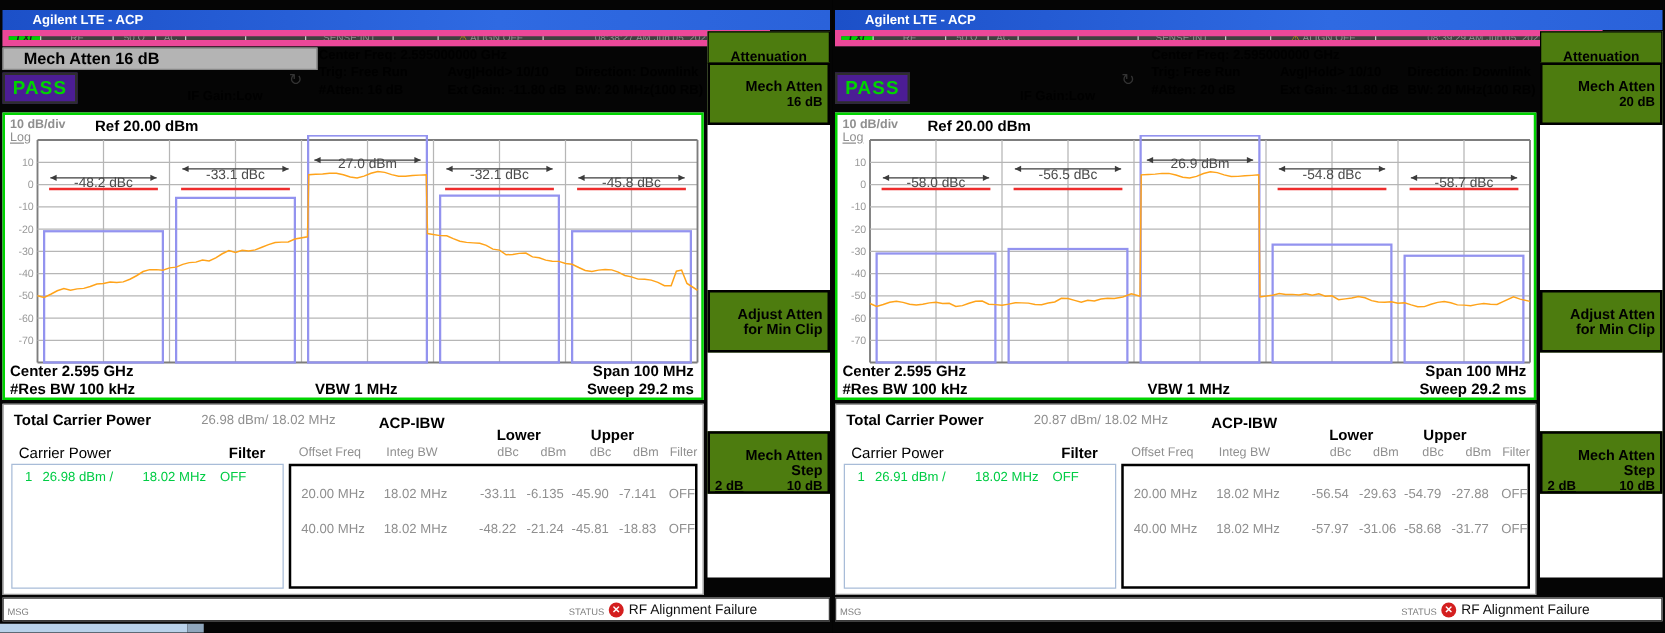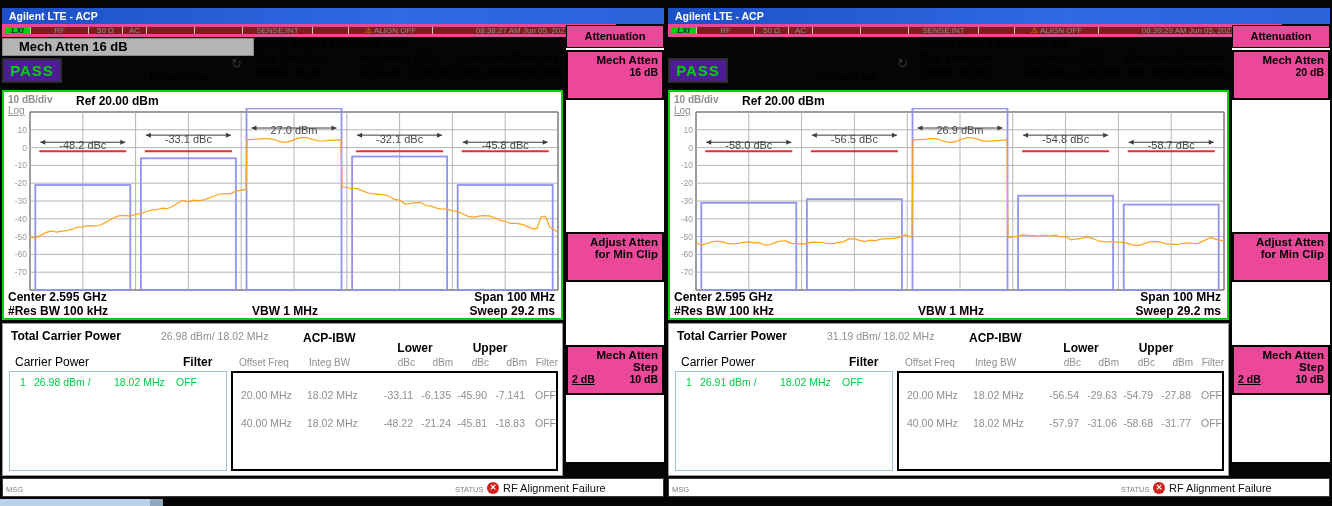--- a/index.html
+++ b/index.html
@@ -2,23 +2,23 @@
 <html><head>
 <meta charset="utf-8">
 <style>
 *{box-sizing:border-box;margin:0;padding:0}
 html,body{width:1332px;height:506px;background:#000;overflow:hidden;
   font-family:"Liberation Sans",sans-serif}
 .panel{position:absolute;top:0;width:666px;height:506px;background:#050505;overflow:hidden}
 .p0{left:0}.p1{left:666px}
 .titlebar{position:absolute;left:2px;top:8px;width:662px;height:16px;
   background:linear-gradient(90deg,#1c50c8,#2f6ae2 60%,#2a62da);color:#fff;
-  font-size:10.5px;font-weight:bold;line-height:16px;padding-left:7px}
+  font-size:10.5px;font-weight:bold;line-height:16px;padding-left:24px}
 .sstrip{position:absolute;left:2px;top:24px;width:614px;height:13px;display:flex;
-  background:#7f1d1d;border:3px solid #ec4899}
+  background:#404040;border:5px solid #ec4899}
 .scell{font-size:8px;color:#8f8f8f;border-right:1px solid #c6c6c6;display:flex;
   align-items:center;justify-content:center;height:100%;white-space:nowrap;overflow:hidden}
 .lxi{background:#00cf00;color:#1a1a1a;font-weight:bold;font-style:italic}
 .s-lxi{width:26px}.s-rf{width:58px}.s-z{width:34px}.s-ac{width:24px}.s-e1{width:48px}
 .s-e2{width:48px}.s-sense{width:70px}.s-e3{width:36px}.s-align{width:84px}.s-time{flex:1}
 .warn-ic{color:#d8a800;font-size:8px;margin-right:2px}
 .banner{position:absolute;left:2px;top:38px;width:252px;height:18px;background:#b4b4b4;
   border:1px solid #8a8a8a;color:#000;font-size:13px;font-weight:bold;line-height:16px;padding-left:16px}
 .pass{position:absolute;left:2px;top:58px;width:60px;height:25px;background:#4c1d95;
   border:2px solid #2e2e2e;color:#00d400;font-size:15px;font-weight:bold;text-align:center;
@@ -59,21 +59,21 @@
 .orow{display:grid;grid-template-columns:66px 76px 38px 38px 36px 38px 31px;
   font-size:10.5px;color:#8f8f8f;margin-top:16px}
 .sbar{position:absolute;left:2px;top:478px;width:662px;height:19px;background:#fff;
   border:1px solid #3a3a3a}
 .msg{position:absolute;left:3px;top:6px;font-size:7.5px;color:#7f7f7f}
 .stat{position:absolute;left:452px;top:6px;font-size:7.5px;color:#7f7f7f}
 .sicon{position:absolute;left:484px;top:3px;width:12px;height:12px;background:#d41f1f;
   border-radius:50%;color:#fff;font-size:8px;line-height:12px;text-align:center;font-weight:bold}
 .salert{position:absolute;left:500px;top:3px;font-size:11px;color:#111}
 .skcol{position:absolute;left:566px;top:25px;width:98px;height:437px;background:#fff}
-.sk{position:absolute;left:0;width:98px;border:2px solid #000;background:#ec4899;padding:2px 4px}
+.sk{position:absolute;left:0;width:98px;border:2px solid #000;background:#4d7c0f;padding:12px 4px}
 .sk-menu{top:0;height:23px;font-size:11px;font-weight:bold;text-align:center;line-height:17px;border-width:1.5px}
 .sk1{top:25px;height:50px}.sk2{top:207px;height:50px}.sk3{top:320px;height:50px}
 .sk-label{font-size:11.5px;font-weight:bold;text-align:right}
 .sk-value{font-size:10.5px;font-weight:bold;text-align:right}
 .sk3-row{display:flex;justify-content:space-between;font-size:10.5px;font-weight:bold}
 .underl{text-decoration:underline}
 .artifact{position:absolute;left:0;top:499px;width:150px;height:7px;background:#b9d2ea}
 .artifact2{position:absolute;left:150px;top:499px;width:13px;height:7px;background:#8fa6bc}
 
 .gl{stroke:#b6b6b6;stroke-width:1}
@@ -363,21 +363,21 @@
       </svg>
     <div class="fl f-center">Center  2.595 GHz</div>
     <div class="fl f-span">Span 100 MHz</div>
     <div class="fl f-rbw">#Res BW  100 kHz</div>
     <div class="fl f-vbw">VBW  1 MHz</div>
     <div class="fl f-sweep">Sweep  29.2 ms</div>
   </div>
 
   <div class="res">
     <div class="tcp-l">Total Carrier Power</div>
-    <div class="tcp-v">31.19 dBm/ 18.02 MHz</div>
+    <div class="tcp-v">20.87 dBm/ 18.02 MHz</div>
     <div class="acpibw">ACP-IBW</div>
     <div class="cp-h">Carrier Power</div>
     <div class="flt-h">Filter</div>
     <div class="cbox">
       <div class="crow">
         <span>1</span>
         <span>26.91 dBm /</span>
         <span>18.02 MHz</span>
         <span>OFF</span>
       </div>

